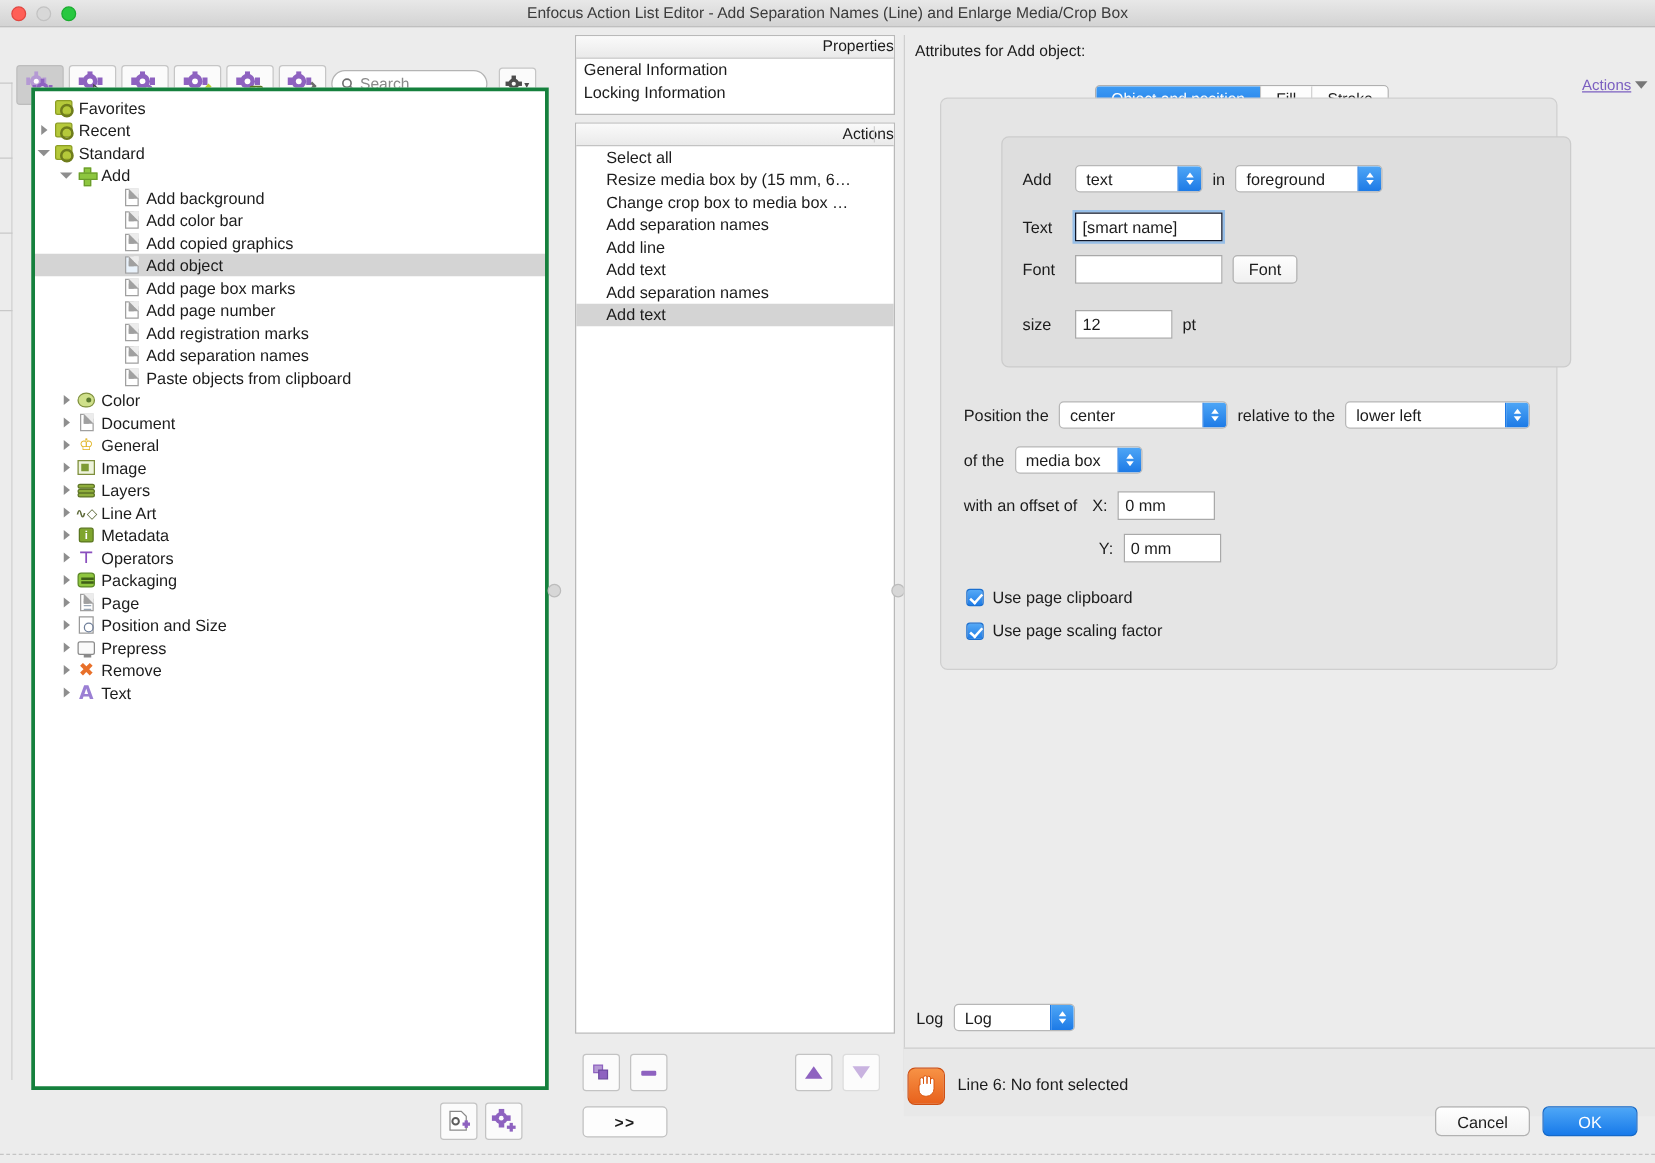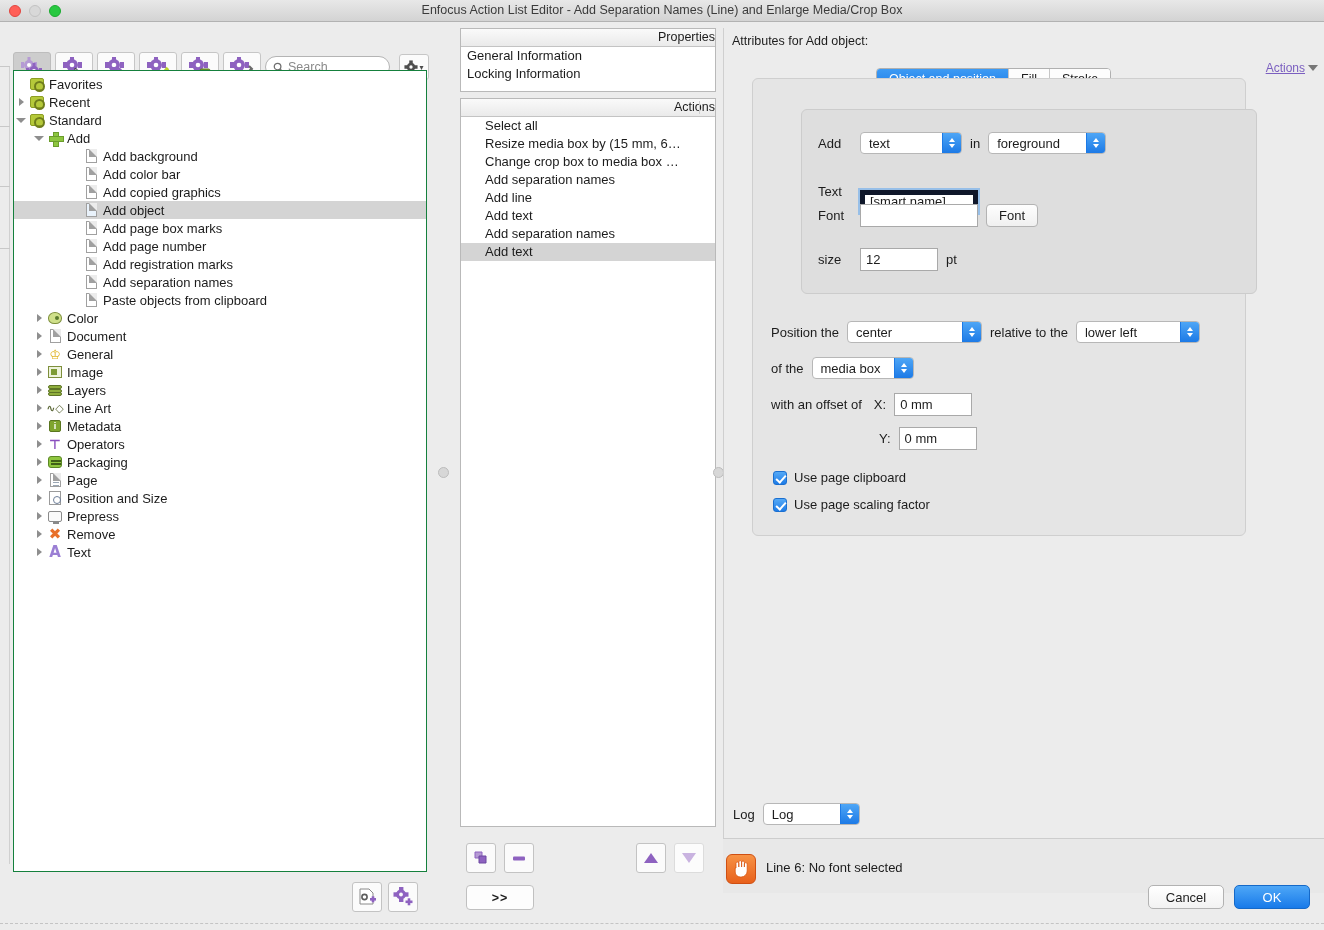--- a/index.html
+++ b/index.html
@@ -60,22 +60,22 @@
   #leftstrip{
     position:absolute; left:0; top:66px; width:10px; height:798px;
     background:#ececec; border-right:1px solid #d0d0d0;
   }
   #leftstrip .tick{
     position:absolute; left:0; width:10px; height:1px; background:#c8c8c8;
   }
 
   
   #treepanel{
-    position:absolute; left:13px; top:70px; width:414px; height:802px;
-    background:#fff; border:1px solid #15803d;
+    position:absolute; left:25px; top:70px; width:414px; height:802px;
+    background:#fff; border:3px solid #15803d;
     overflow:hidden;
   }
   .tree-row{
     height:18px; display:flex; align-items:center; position:relative;
     font-size:13px; white-space:nowrap;
   }
   .tree-row.sel{ background:#d4d4d4; }
   .tw{ width:14px; display:flex; align-items:center; justify-content:center; flex:0 0 14px; }
   .tw .tri{ width:0;height:0;border-left:5px solid #8e8e8e;border-top:4px solid transparent;border-bottom:4px solid transparent; }
   .tw .tri.down{ border-left:5px solid transparent;border-right:5px solid transparent;border-top:5px solid #8e8e8e; border-bottom:none; }
@@ -205,21 +205,21 @@
     display:flex; flex-direction:column; align-items:center; justify-content:center; gap:2px;
     border-left:1px solid #1d7ae6;
   }
   .arrows .au{width:0;height:0;border-left:3.5px solid transparent;border-right:3.5px solid transparent;border-bottom:4px solid #fff;}
   .arrows .ad{width:0;height:0;border-left:3.5px solid transparent;border-right:3.5px solid transparent;border-top:4px solid #fff;}
 
   .txt-ctl{
     height:23px; border:1px solid #a9a9a9; background:#fff;
     display:flex; align-items:center; padding-left:5px; font-size:13px;
   }
-  .txt-ctl.focus{ border:5px solid #0f172a; box-shadow:0 0 0 2px rgba(92,166,240,.55);margin-top:20px; }
+  .txt-ctl.focus{ border:1px solid #0f172a; box-shadow:0 0 0 2px rgba(92,166,240,.55); }
 
   .btn{
     height:23px; border:1px solid #b3b3b3; border-radius:4px;
     background:linear-gradient(to bottom,#fefefe,#f0f0f0);
     display:flex; align-items:center; justify-content:center;
     font-size:13px; padding:0 12px;
   }
 
   .cbrow{ position:absolute; display:flex; align-items:center; gap:7px; }
   .cb{
@@ -791,21 +791,21 @@
     <div class="frow" style="left:18px; top:242px; gap:8px;">
       <span class="lab">Position the</span>
       <div class="sel-ctl" style="width:135px">
         <span>center</span>
         <span class="arrows">
             <i class="au"></i>
             <i class="ad"></i>
           </span>
       </div>
       <span class="lab">relative to the</span>
-      <div class="sel-ctl" style="width:124px">
+      <div class="sel-ctl" style="width:148px">
         <span>lower left</span>
         <span class="arrows">
             <i class="au"></i>
             <i class="ad"></i>
           </span>
       </div>
     </div>
 
     <div class="frow" style="left:18px; top:278px; gap:8px;">
       <span class="lab">of the</span>

